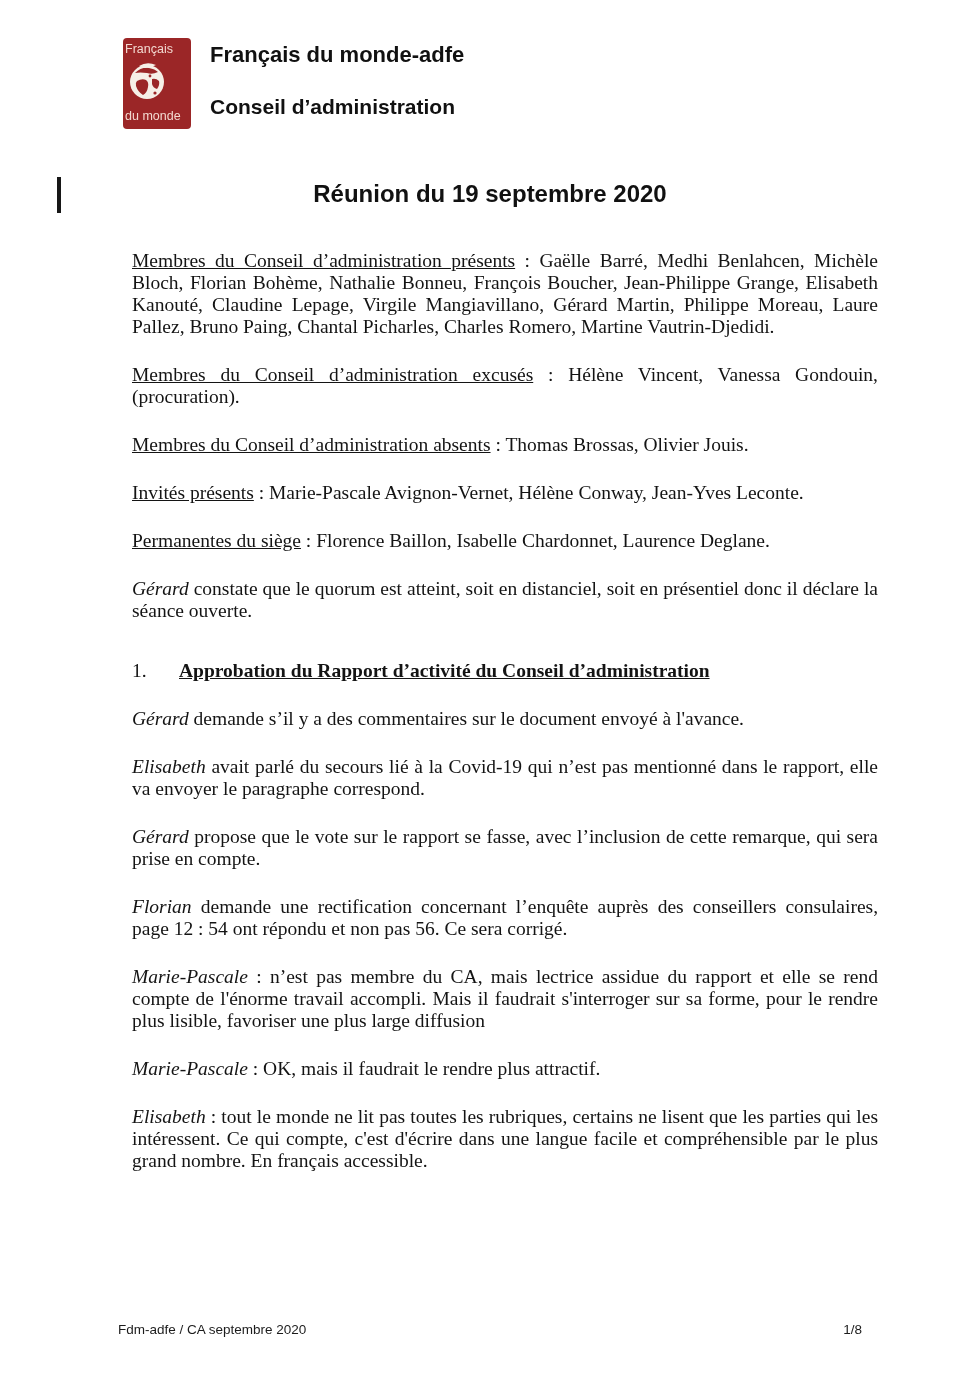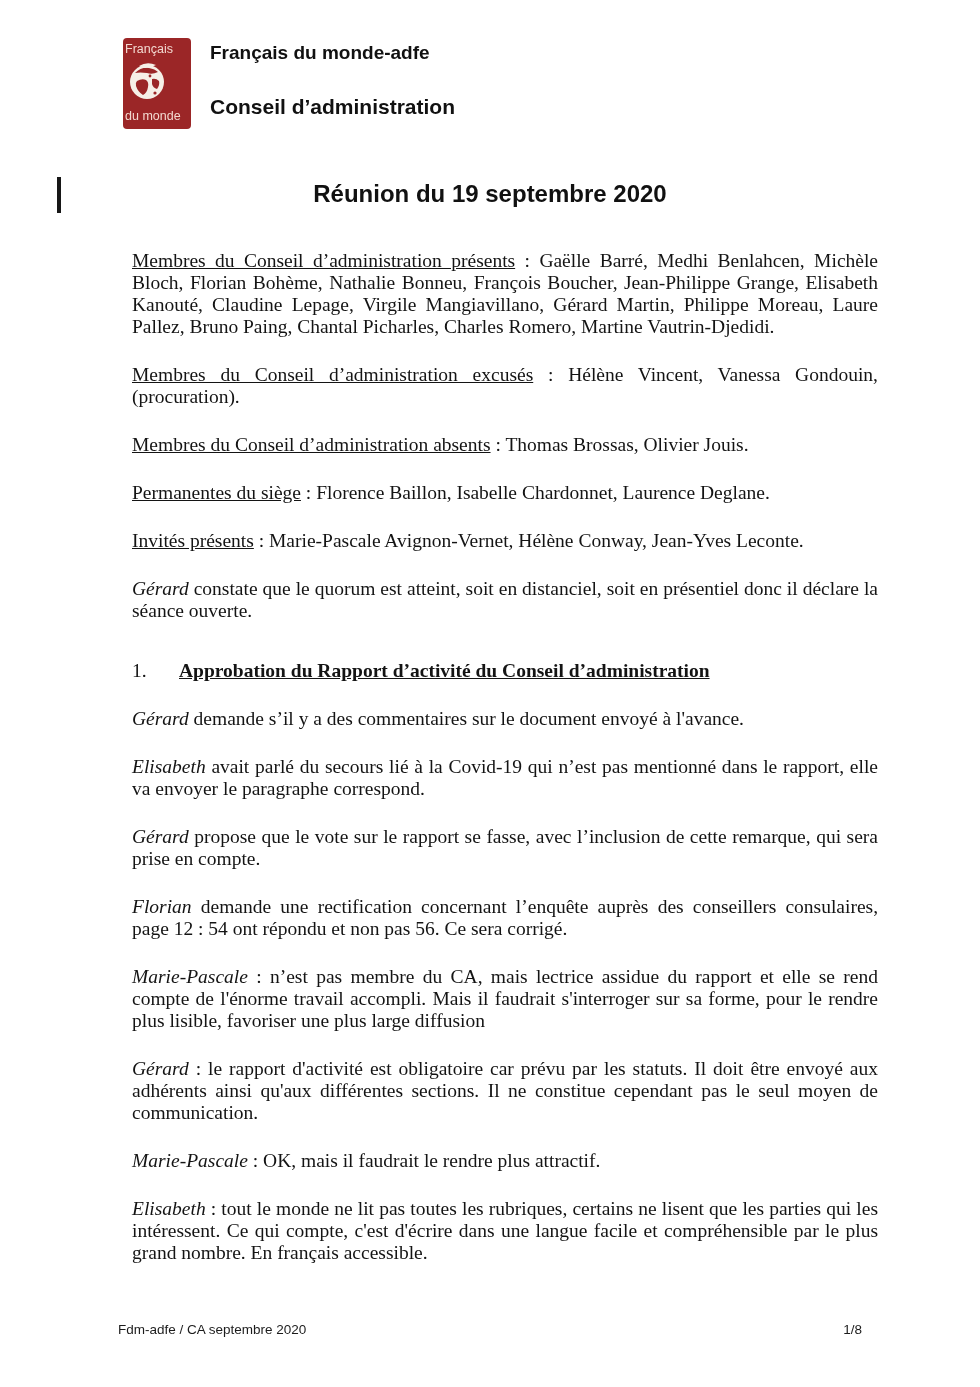--- a/index.html
+++ b/index.html
@@ -28,21 +28,21 @@
     padding: 5px 2px 6px;
   }
   .logo-text {
     font-family: "Liberation Sans", sans-serif;
     font-size: 12.5px; line-height: 13px;
     color: #f3d9d0; white-space: nowrap;
   }
   .org-name {
     position: absolute; left: 210px; top: 42px;
     font-family: "Liberation Sans", sans-serif;
-    font-weight: 700; font-size: 19px; color: #111;
+    font-weight: 700; font-size: 22px; color: #111;
   }
   .org-division {
     position: absolute; left: 210px; top: 95px;
     font-family: "Liberation Sans", sans-serif;
     font-weight: 700; font-size: 21px; color: #111;
   }
 
   
   .revision-bar {
     position: absolute; left: 57px; top: 177px;
@@ -119,42 +119,41 @@
   <div class="doc-title">Réunion du 19 septembre 2020</div>
 
   <div class="content">
 
     <p><span class="lead-u">Membres du Conseil d’administration présents</span><span> : </span><span>Gaëlle Barré, Medhi Benlahcen, Michèle Bloch, Florian Bohème, Nathalie Bonneu, François Boucher, Jean-Philippe Grange, Elisabeth Kanouté, Claudine Lepage, Virgile Mangiavillano, Gérard Martin, Philippe Moreau, Laure Pallez, Bruno Paing, Chantal Picharles, Charles Romero, Martine Vautrin-Djedidi.</span></p>
 
     <p><span class="lead-u">Membres du Conseil d’administration excusés</span><span> : </span><span>Hélène Vincent, Vanessa Gondouin, (procuration).</span></p>
 
     <p><span class="lead-u">Membres du Conseil d’administration absents</span><span> : </span><span>Thomas Brossas, Olivier Jouis.</span></p>
 
+    <p><span class="lead-u">Invités présents</span><span> : </span><span>Marie-Pascale Avignon-Vernet, Hélène Conway, Jean-Yves Leconte.</span></p>
+
     <p><span class="lead-u">Permanentes du siège</span><span> : </span><span>Florence Baillon, Isabelle Chardonnet, Laurence Deglane.</span></p>
-
-    <p><span class="lead-u">Invités présents</span><span> : </span><span>Marie-Pascale Avignon-Vernet, Hélène Conway, Jean-Yves Leconte.</span></p>
 
     <p><span class="lead-i">Gérard</span><span> </span><span>constate que le quorum est atteint, soit en distanciel, soit en présentiel donc il déclare la séance ouverte.</span></p>
 
     <div class="section-heading">
       <span class="section-number">1.</span>
       <span class="section-title">Approbation du Rapport d’activité du Conseil d’administration</span>
     </div>
 
     <p><span class="lead-i">Gérard</span><span> </span><span>demande s’il y a des commentaires sur le document envoyé à l'avance.</span></p>
 
     <p><span class="lead-i">Elisabeth</span><span> </span><span>avait parlé du secours lié à la Covid-19 qui n’est pas mentionné dans le rapport, elle va envoyer le paragraphe correspond.</span></p>
 
     <p><span class="lead-i">Gérard</span><span> </span><span>propose que le vote sur le rapport se fasse, avec l’inclusion de cette remarque, qui sera prise en compte.</span></p>
 
     <p><span class="lead-i">Florian</span><span> </span><span>demande une rectification concernant l’enquête auprès des conseillers consulaires, page 12 : 54 ont répondu et non pas 56. Ce sera corrigé.</span></p>
 
     <p><span class="lead-i">Marie-Pascale</span><span> : </span><span>n’est pas membre du CA, mais lectrice assidue du rapport et elle se rend compte de l'énorme travail accompli. Mais il faudrait s'interroger sur sa forme, pour le rendre plus lisible, favoriser une plus large diffusion</span></p>
 
-    <p><span class="lead-i">Gérard</span><span> : </span><span>le rapport d'activité est obligatoire car prévu par les statuts. Il doit être envoyé aux adhérents ainsi qu'aux différentes sections. Il ne constitue cependant pas le seul moyen de communication.</span></p>
 
     <p><span class="lead-i">Marie-Pascale</span><span> : </span><span>OK, mais il faudrait le rendre plus attractif.</span></p>
 
     <p><span class="lead-i">Elisabeth</span><span> : </span><span>tout le monde ne lit pas toutes les rubriques, certains ne lisent que les parties qui les intéressent. Ce qui compte, c'est d'écrire dans une langue facile et compréhensible par le plus grand nombre. En français accessible.</span></p>
 
   </div>
 
   <div class="footer">
     <span>Fdm-adfe / CA septembre 2020</span>
     <span>1/8</span>

